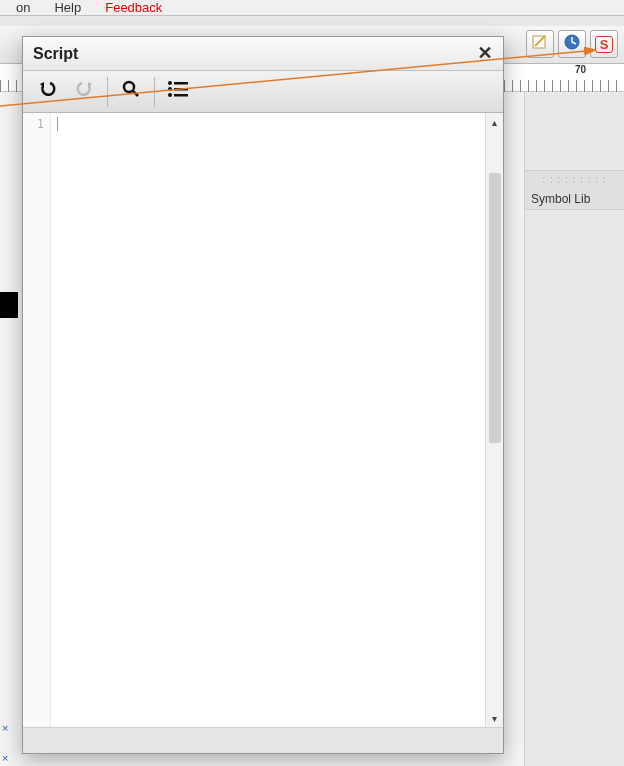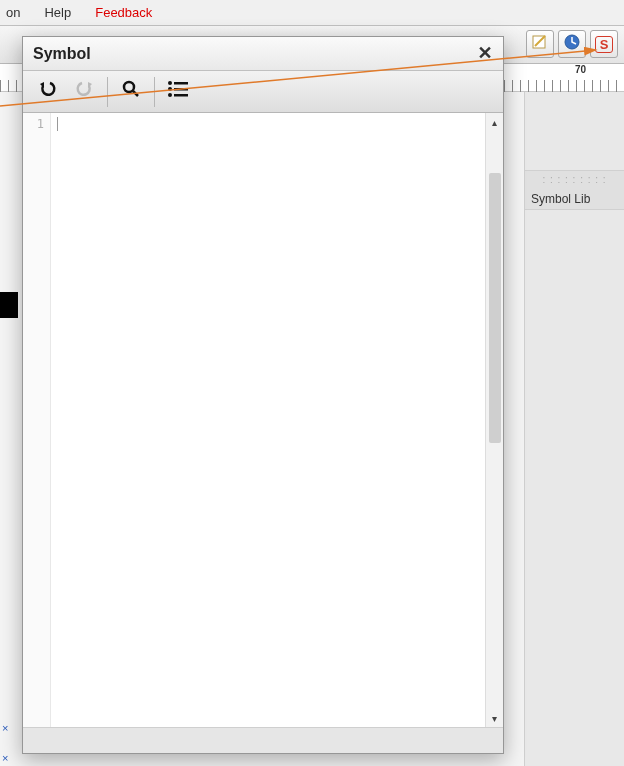--- a/index.html
+++ b/index.html
@@ -10,27 +10,27 @@
       font-size: 13px;
       background: #e8e8e8;
       position: relative;
       overflow: hidden;
     }
 
     
     .menu-bar {
       position: absolute;
       top: 0; left: 0; right: 0;
-      height: 26px;
+      height: 16px;
       background: #f0f0f0;
       border-bottom: 1px solid #c0c0c0;
       display: flex;
       align-items: center;
       gap: 24px;
-      padding-left: 6px;
+      padding-left: 16px;
     }
     .menu-item { color: #333; cursor: default; }
     .menu-item.feedback { color: #d00; }
 
     
     .bg-toolbar {
       position: absolute;
       top: 26px; left: 0; right: 0;
       height: 38px;
       background: linear-gradient(#f6f6f6,#e4e4e4);
@@ -319,21 +319,21 @@
 </div>
 
 <div class="right-panel">
   <div class="right-panel-band"></div>
   <div class="panel-dots">: : : : : : : : :</div>
   <div class="panel-header">Symbol Lib</div>
 </div>
 
 <div class="dialog">
   <div class="dialog-title">
-    <span>Symbol</span>
+    <span>Script</span>
     <div class="dialog-close">
       <span>✕</span>
     </div>
   </div>
   <div class="dialog-toolbar">
     <div class="dbtn">
       <span>
         <svg width="22" height="22" viewBox="0 0 22 22">
             <path d="M13 5 A6 6 0 1 1 6 8" fill="none" stroke="#111" stroke-width="2.5"></path>
             <path d="M3 6 L7 4 L7 10 Z" fill="#111"></path>

